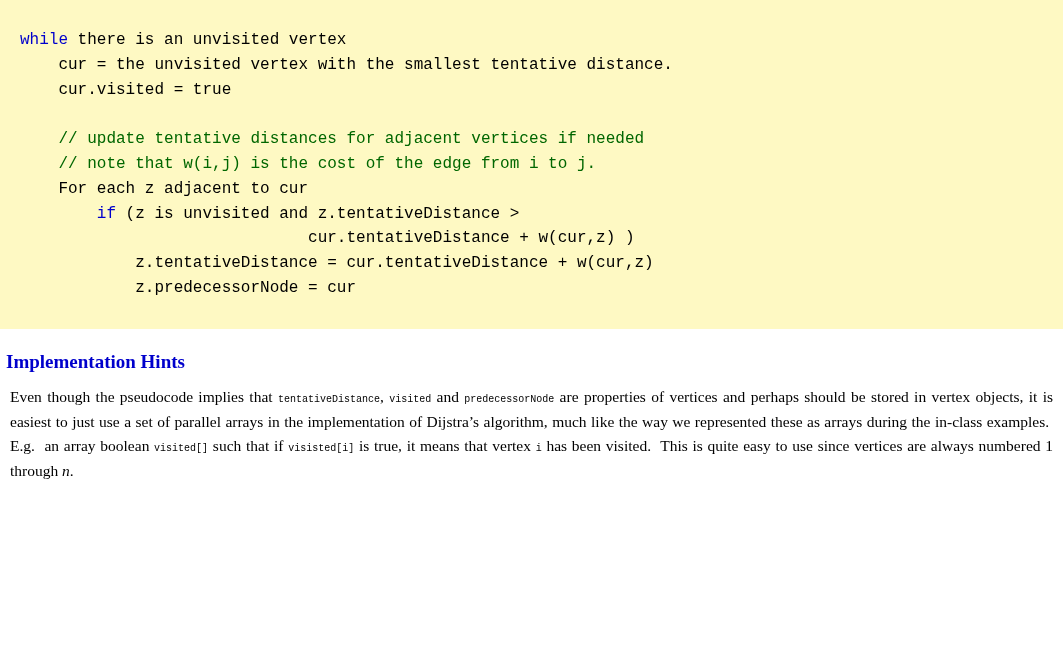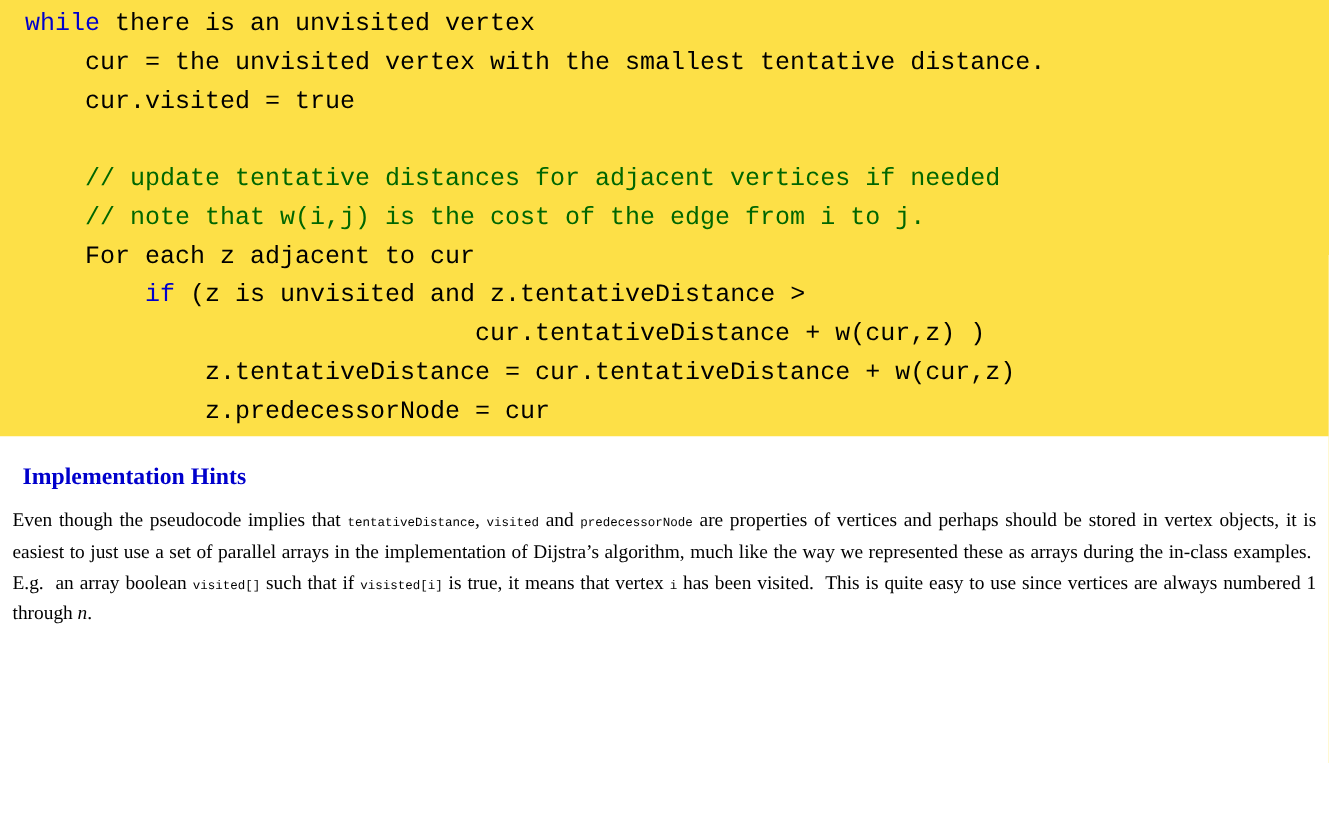--- a/index.html
+++ b/index.html
@@ -12,24 +12,24 @@
       background: #ffffff;
       font-family: Georgia, 'Times New Roman', serif;
       font-size: 16px;
       color: #000000;
       width: 1063px;
       min-height: 660px;
       padding: 0;
     }
 
     .code-block {
-      background: #fde047;
-      padding: 4px 20px;
+      background: #fef9c3;
+      padding: 28px 20px;
       font-family: 'Courier New', Courier, monospace;
-      font-size: 20px;
+      font-size: 16px;
       line-height: 1.55;
       white-space: pre;
       color: #000000;
       border: none;
       width: 100%;
     }
 
     .kw-blue {
       color: #0000cc;
     }
@@ -38,21 +38,21 @@
       color: #006600;
       margin-top: 12px;
     }
 
     .section-heading {
       color: #0000cc;
       font-family: Georgia, 'Times New Roman', serif;
       font-size: 19px;
       font-weight: bold;
       margin: 22px 0 12px 0;
-      padding: 0 18px;
+      padding: 0 6px;
     }
 
     .body-text {
       font-family: Georgia, 'Times New Roman', serif;
       font-size: 15.5px;
       line-height: 1.6;
       color: #000000;
       padding: 0 10px;
       text-align: justify;
     }

